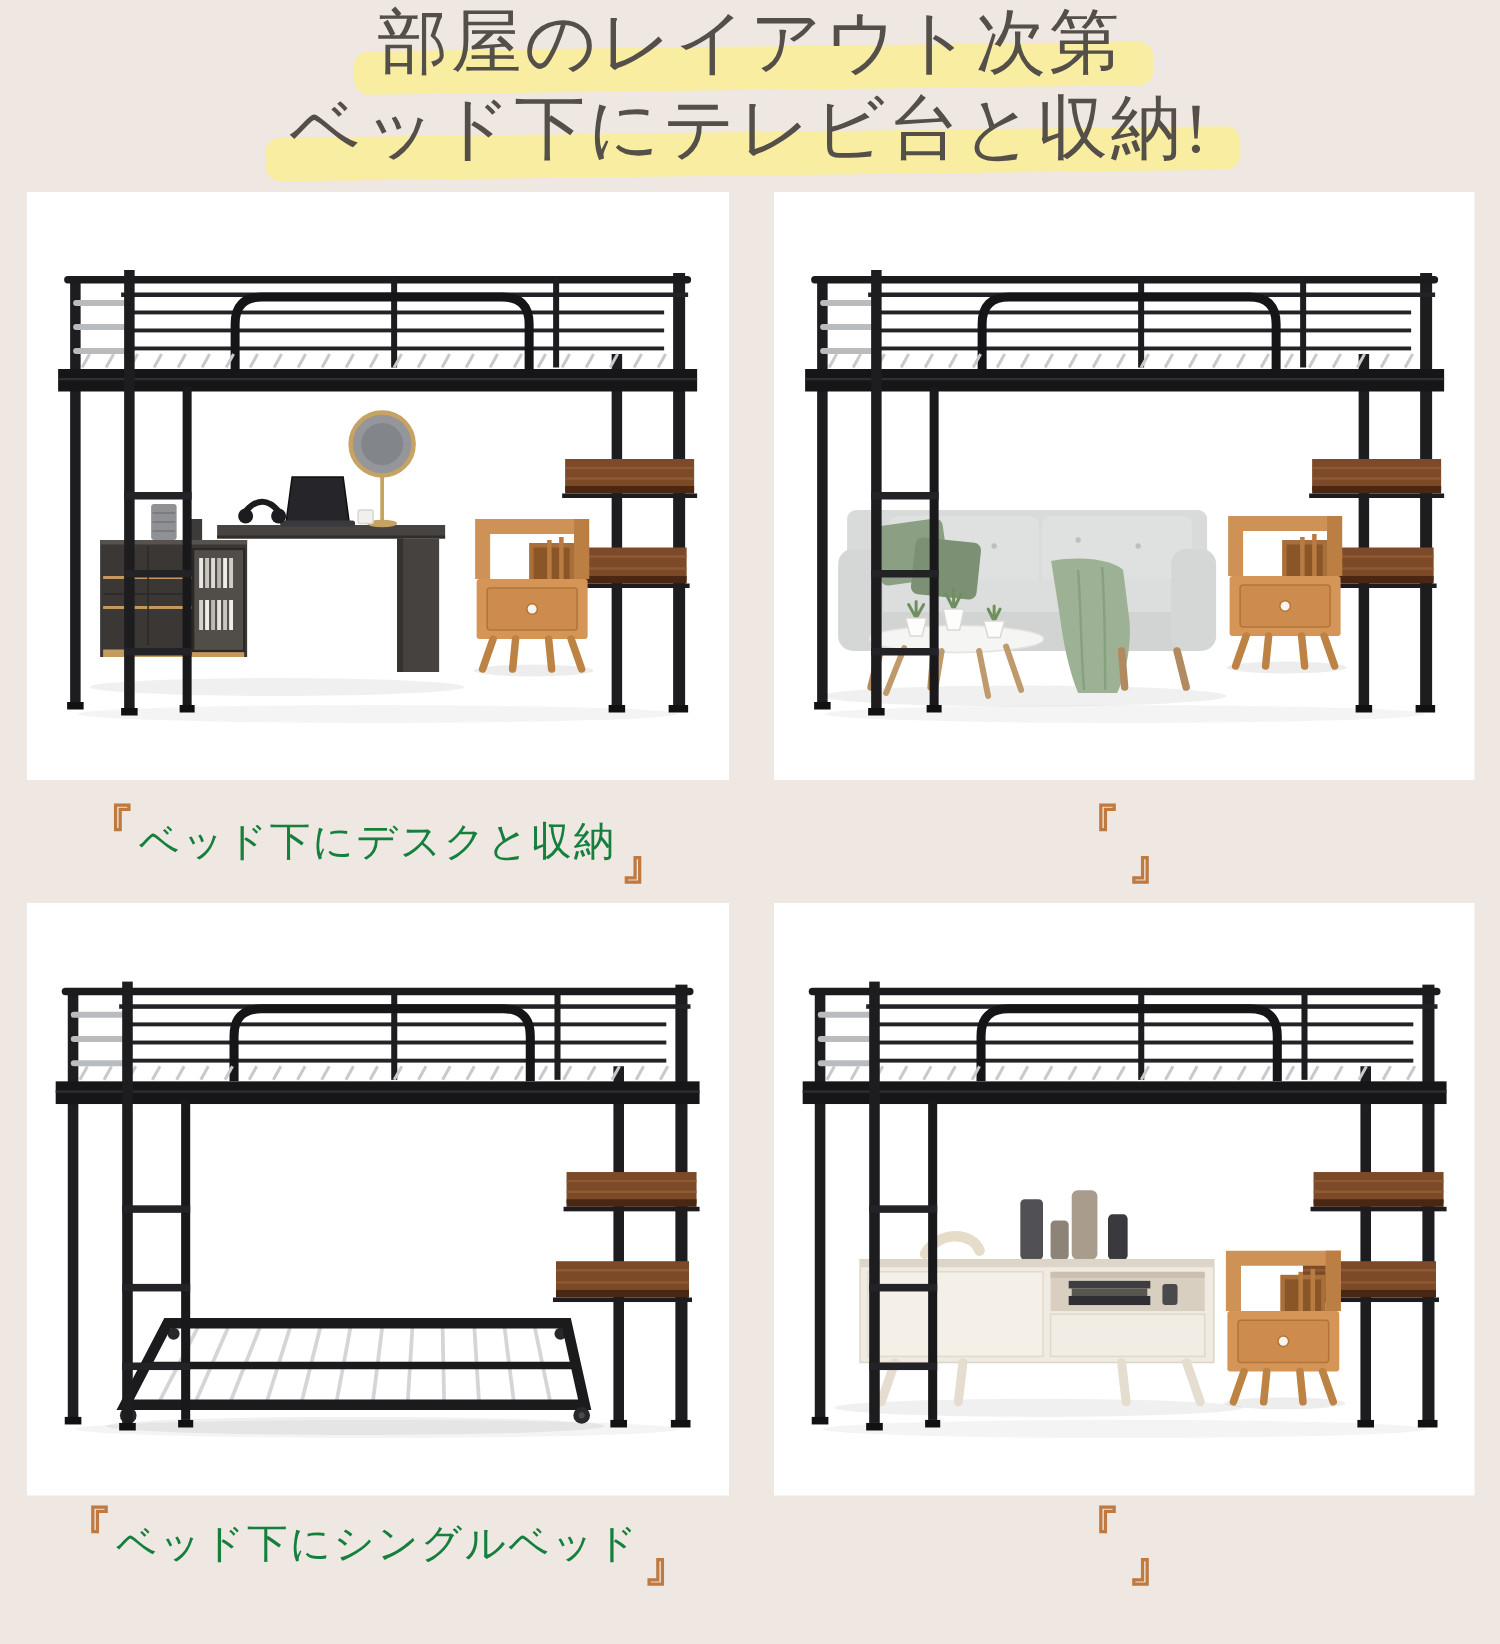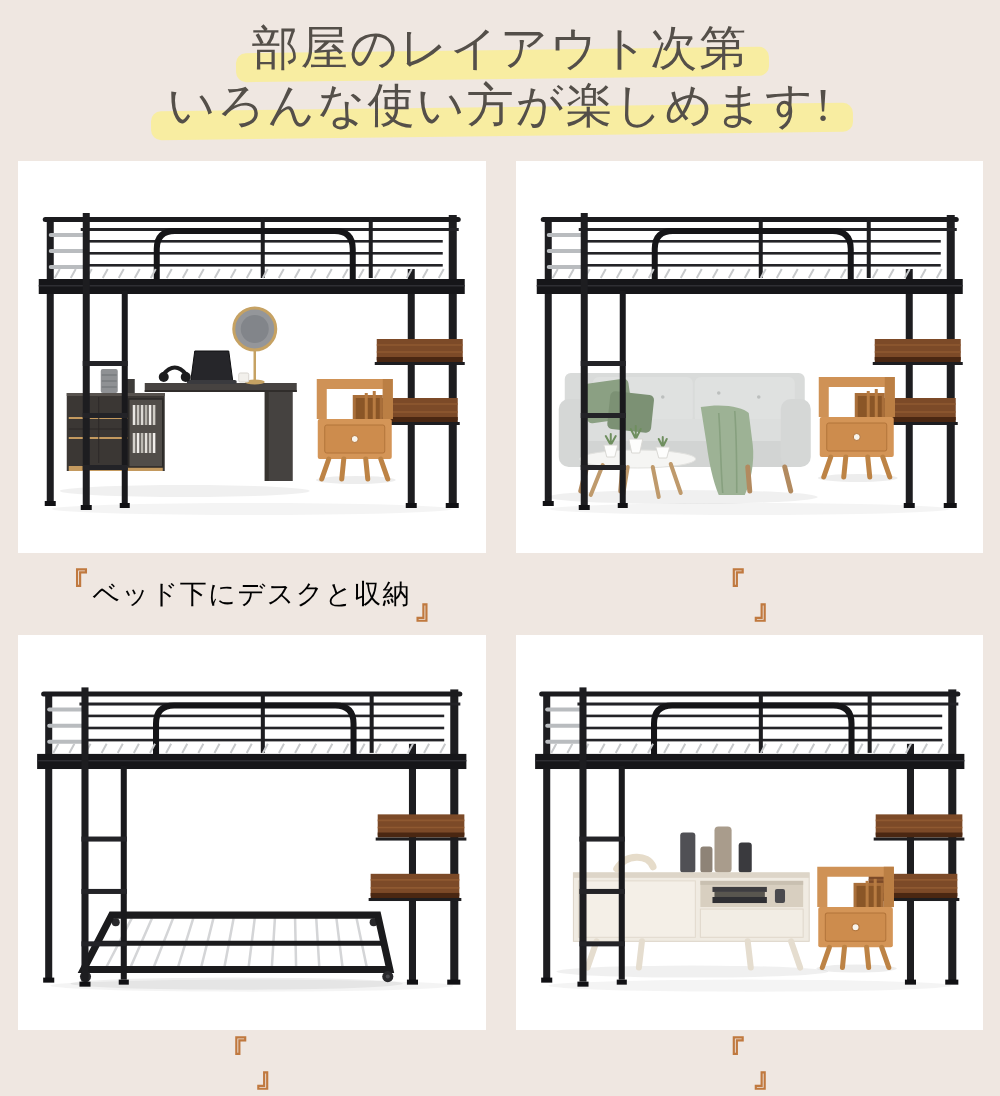--- a/index.html
+++ b/index.html
@@ -5,37 +5,37 @@
   html,body{margin:0;padding:0;}
   body{
     width:1000px;height:1096px;
     background:#efe7e1;
     font-family:"Liberation Sans","DejaVu Sans",sans-serif;
     overflow:hidden;
   }
   .page{width:1000px;height:1096px;position:relative;}
 
   
-  .header{height:161px;padding-top:20px;box-sizing:border-box;text-align:center;}
+  .header{height:128px;padding-top:1px;box-sizing:border-box;text-align:center;}
   .title{margin:0;font-family:"Liberation Serif","DejaVu Serif",serif;
          font-weight:500;color:#544f49;}
   .t-line{display:block;line-height:57px;font-size:47px;letter-spacing:2px;}
   .hl{position:relative;display:inline-block;padding:0 8px;}
   .hl::before{content:"";position:absolute;left:-8px;right:-12px;top:52%;bottom:-3%;
       background:#f8eda1;border-radius:10px;transform:rotate(-0.7deg);z-index:-1;}
 
   
   .grid{display:grid;grid-template-columns:1fr 1fr;column-gap:30px;
         padding:0 17px 0 18px;}
   .photo{background:#ffffff;height:392px;overflow:hidden;}
   .row2 .photo{height:395px;}
   .photo svg{display:block;width:100%;height:100%;}
   .caption{height:82px;display:flex;align-items:center;justify-content:center;}
   .row2 .caption{height:87px;align-items:flex-start;padding-top:14px;box-sizing:border-box;}
-  .cap-text{font-size:27px;letter-spacing:1.5px;color:#000000;font-weight:500;}
+  .cap-text{font-size:27px;letter-spacing:1.5px;color:#15803d;font-weight:500;}
   .br{font-family:"Liberation Serif","DejaVu Serif",serif;
       color:#c0793f;font-size:36px;font-weight:bold;line-height:1;}
   .br.open{transform:translateY(-8px);margin-right:2px;}
   .br.close{transform:translateY(12px);margin-left:2px;}
 </style>
 </head>
 <body>
 
 <svg width="0" height="0" style="position:absolute">
   <defs>
@@ -107,21 +107,21 @@
       <path d="M64,80 L71,100" stroke="#bd8345" stroke-width="5" stroke-linecap="round"></path>
     </g>
   </defs>
 </svg>
 
 <div class="page">
 
   <div class="header">
     <h1 class="title">
       <span class="t-line"><span class="hl">部屋のレイアウト次第</span></span>
-      <span class="t-line"><span class="hl">いろんな使い方が楽しめます!</span></span>
+      <span class="t-line"><span class="hl">ベッド下にテレビ台と収納!</span></span>
     </h1>
   </div>
 
   <div class="grid">
 
     <div class="cell">
       <div class="photo">
         <svg viewBox="0 0 454 392">
           <use href="#bed-back"></use>
           <g>
@@ -254,20 +254,21 @@
             <circle cx="62" cy="339" r="5.5" fill="#28282b"></circle>
               <circle cx="62" cy="339" r="2" fill="#4a4a4e"></circle>
             <circle cx="362" cy="339" r="5.5" fill="#28282b"></circle>
               <circle cx="362" cy="339" r="2" fill="#4a4a4e"></circle>
           </g>
           <use href="#bed-front"></use>
         </svg>
       </div>
       <div class="caption">
         <span class="br open">『</span>
+        <span class="cap-text">ベッド下にシングルベッド</span>
         <span class="br close">』</span>
       </div>
     </div>
 
     <div class="cell row2">
       <div class="photo">
         <svg viewBox="0 0 454 392">
           <use href="#bed-back"></use>
           <g>
             <ellipse cx="170" cy="334" rx="135" ry="6" fill="rgba(0,0,0,0.06)"></ellipse>

